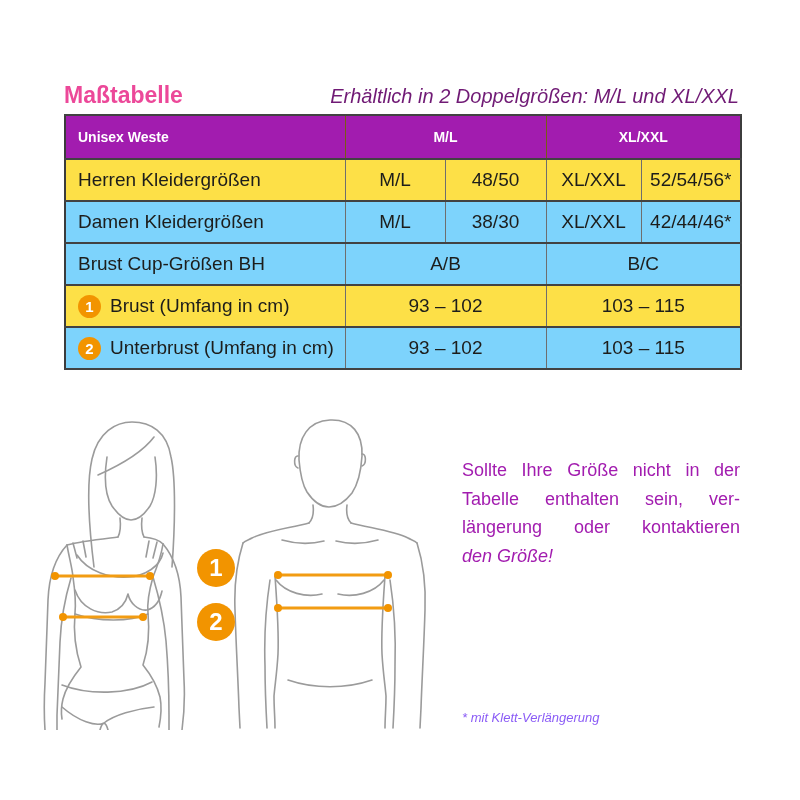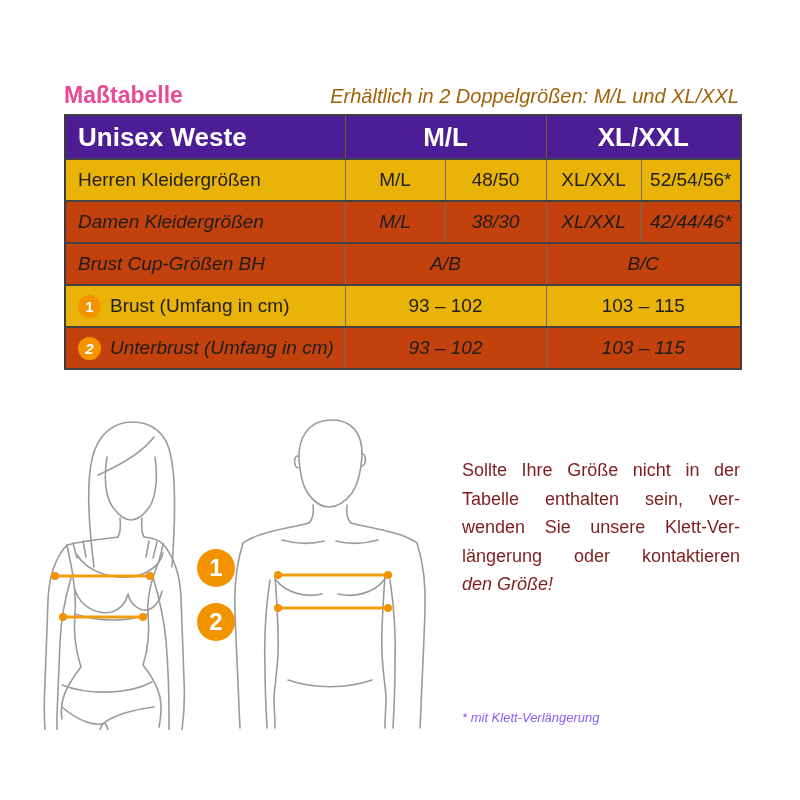--- a/index.html
+++ b/index.html
@@ -1,52 +1,52 @@
 <!DOCTYPE html>
 <html lang="de"><head>
 <meta charset="utf-8">
 <style>
   html,body{margin:0;padding:0;background:#ffffff;}
   body{width:800px;height:800px;position:relative;overflow:hidden;
        font-family:"Liberation Sans",sans-serif;color:#1d1d1b;}
 
   .title{position:absolute;left:64px;top:82px;font-size:23px;font-weight:bold;color:#ec4899;}
-  .subtitle{position:absolute;right:61px;top:85px;font-size:20px;font-style:italic;color:#a16207;}
+  .subtitle{position:absolute;right:61px;top:85px;font-size:20px;font-style:italic;color:#701a75;}
 
   
   .size-table{position:absolute;left:64px;top:114px;width:676px;border-collapse:collapse;
               table-layout:fixed;font-size:19px;color:#1d1d1b;}
   .size-table td,.size-table th{border:1.5px solid #6e6e6e;padding:0;}
   .size-table tr{border-top:2px solid #424242;border-bottom:2px solid #424242;}
   .size-table{border:2px solid #3c3c3c;}
-  .size-table th{background:#4c1d95;color:#ffffff;font-weight:bold;font-size:26px;height:42px;
+  .size-table th{background:#a21caf;color:#ffffff;font-weight:bold;font-size:14px;height:42px;
                  border-color:#7a5c14;}
-  .size-table td{height:40px;text-align:center;vertical-align:middle;background:#eab308;}
-  .size-table tr.alt td{background:#c2410c;font-style:italic;}
+  .size-table td{height:40px;text-align:center;vertical-align:middle;background:#fde047;}
+  .size-table tr.alt td{background:#7dd3fc;}
   .size-table .lbl{text-align:left;padding-left:12px;}
   .size-table th.lbl{padding-left:12px;}
   .lblflex{display:flex;align-items:center;gap:9px;}
   .num-badge{flex:0 0 auto;width:23px;height:23px;border-radius:50%;background:#F29400;
              color:#fff;font-weight:bold;font-size:15px;display:inline-flex;
              align-items:center;justify-content:center;}
 
   
   .fig{position:absolute;}
   .fig path,.fig line{fill:none;stroke:#9b9b9b;stroke-width:1.6;
                       stroke-linecap:round;stroke-linejoin:round;}
   .fig .measure{stroke:#F29C12;stroke-width:3.2;}
   .fig .dot{fill:#F29400;stroke:none;}
 
   .big-badge{position:absolute;width:38px;height:38px;border-radius:50%;background:#F29400;
              color:#fff;font-weight:bold;font-size:24px;display:flex;
              align-items:center;justify-content:center;}
 
   
   .info{position:absolute;left:462px;top:456px;width:278px;font-size:18px;
-        line-height:28.5px;color:#7f1d1d;}
+        line-height:28.5px;color:#a21caf;}
   .info-line{text-align:justify;text-align-last:justify;white-space:nowrap;}
   .info-line.last{text-align-last:left;font-style:italic;}
   .footnote{position:absolute;left:462px;top:710px;font-size:13px;color:#8b5cf6;font-style:italic;}
 </style>
 </head>
 <body>
 
 <div class="title">Maßtabelle</div>
 <div class="subtitle">Erhältlich in 2 Doppelgrößen: M/L und XL/XXL</div>
 
@@ -154,18 +154,17 @@
 <div class="big-badge" style="left:197px;top:549px">
   <span>1</span>
 </div>
 <div class="big-badge" style="left:197px;top:603px">
   <span>2</span>
 </div>
 
 <div class="info">
   <div class="info-line">Sollte Ihre Größe nicht in der</div>
   <div class="info-line">Tabelle enthalten sein, ver-</div>
-  <div class="info-line">wenden Sie unsere Klett-Ver-</div>
   <div class="info-line">längerung oder kontaktieren</div>
   <div class="info-line last">den Größe!</div>
 </div>
 
 <div class="footnote">* mit Klett-Verlängerung</div>
 
 </body></html>

